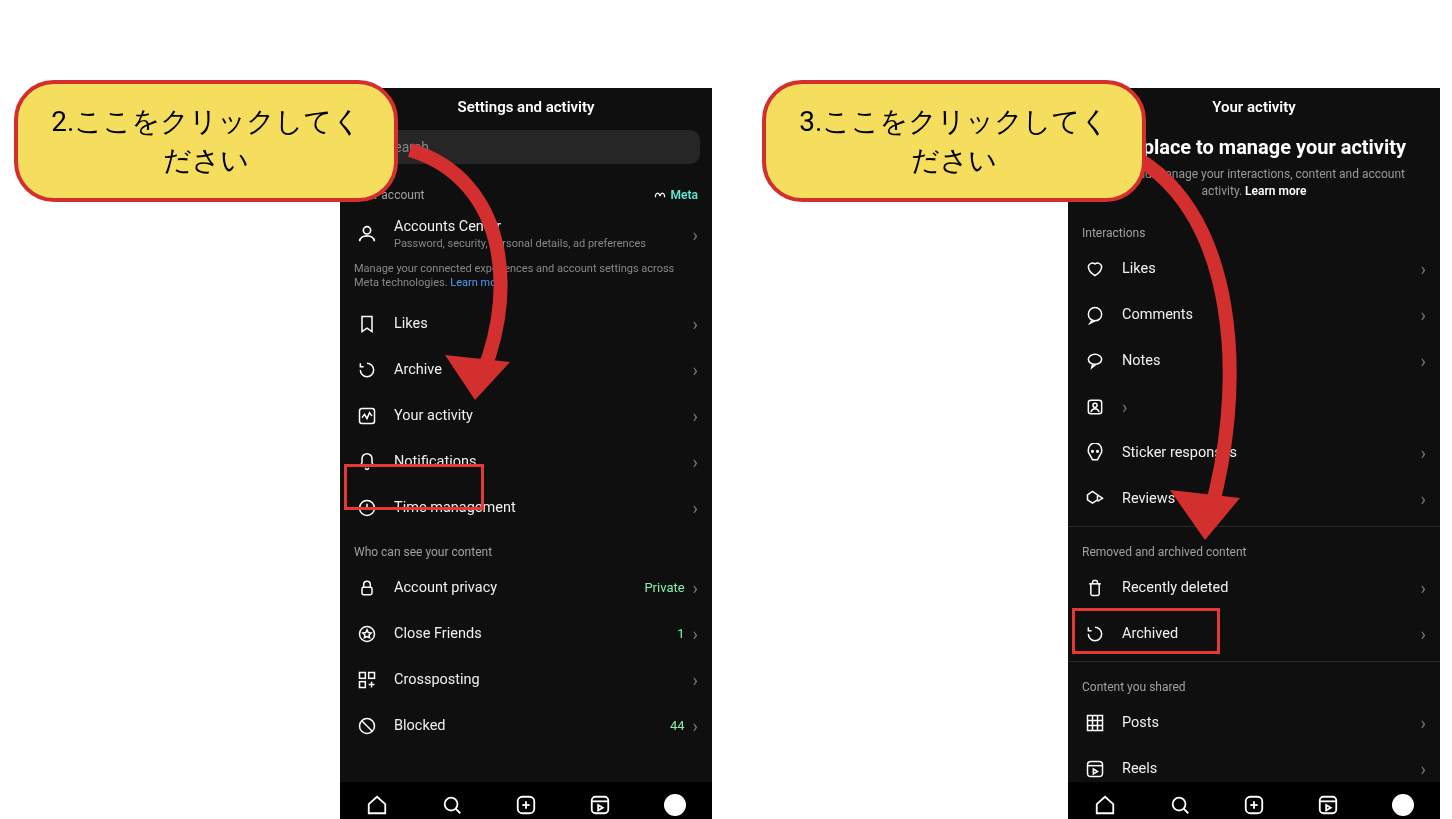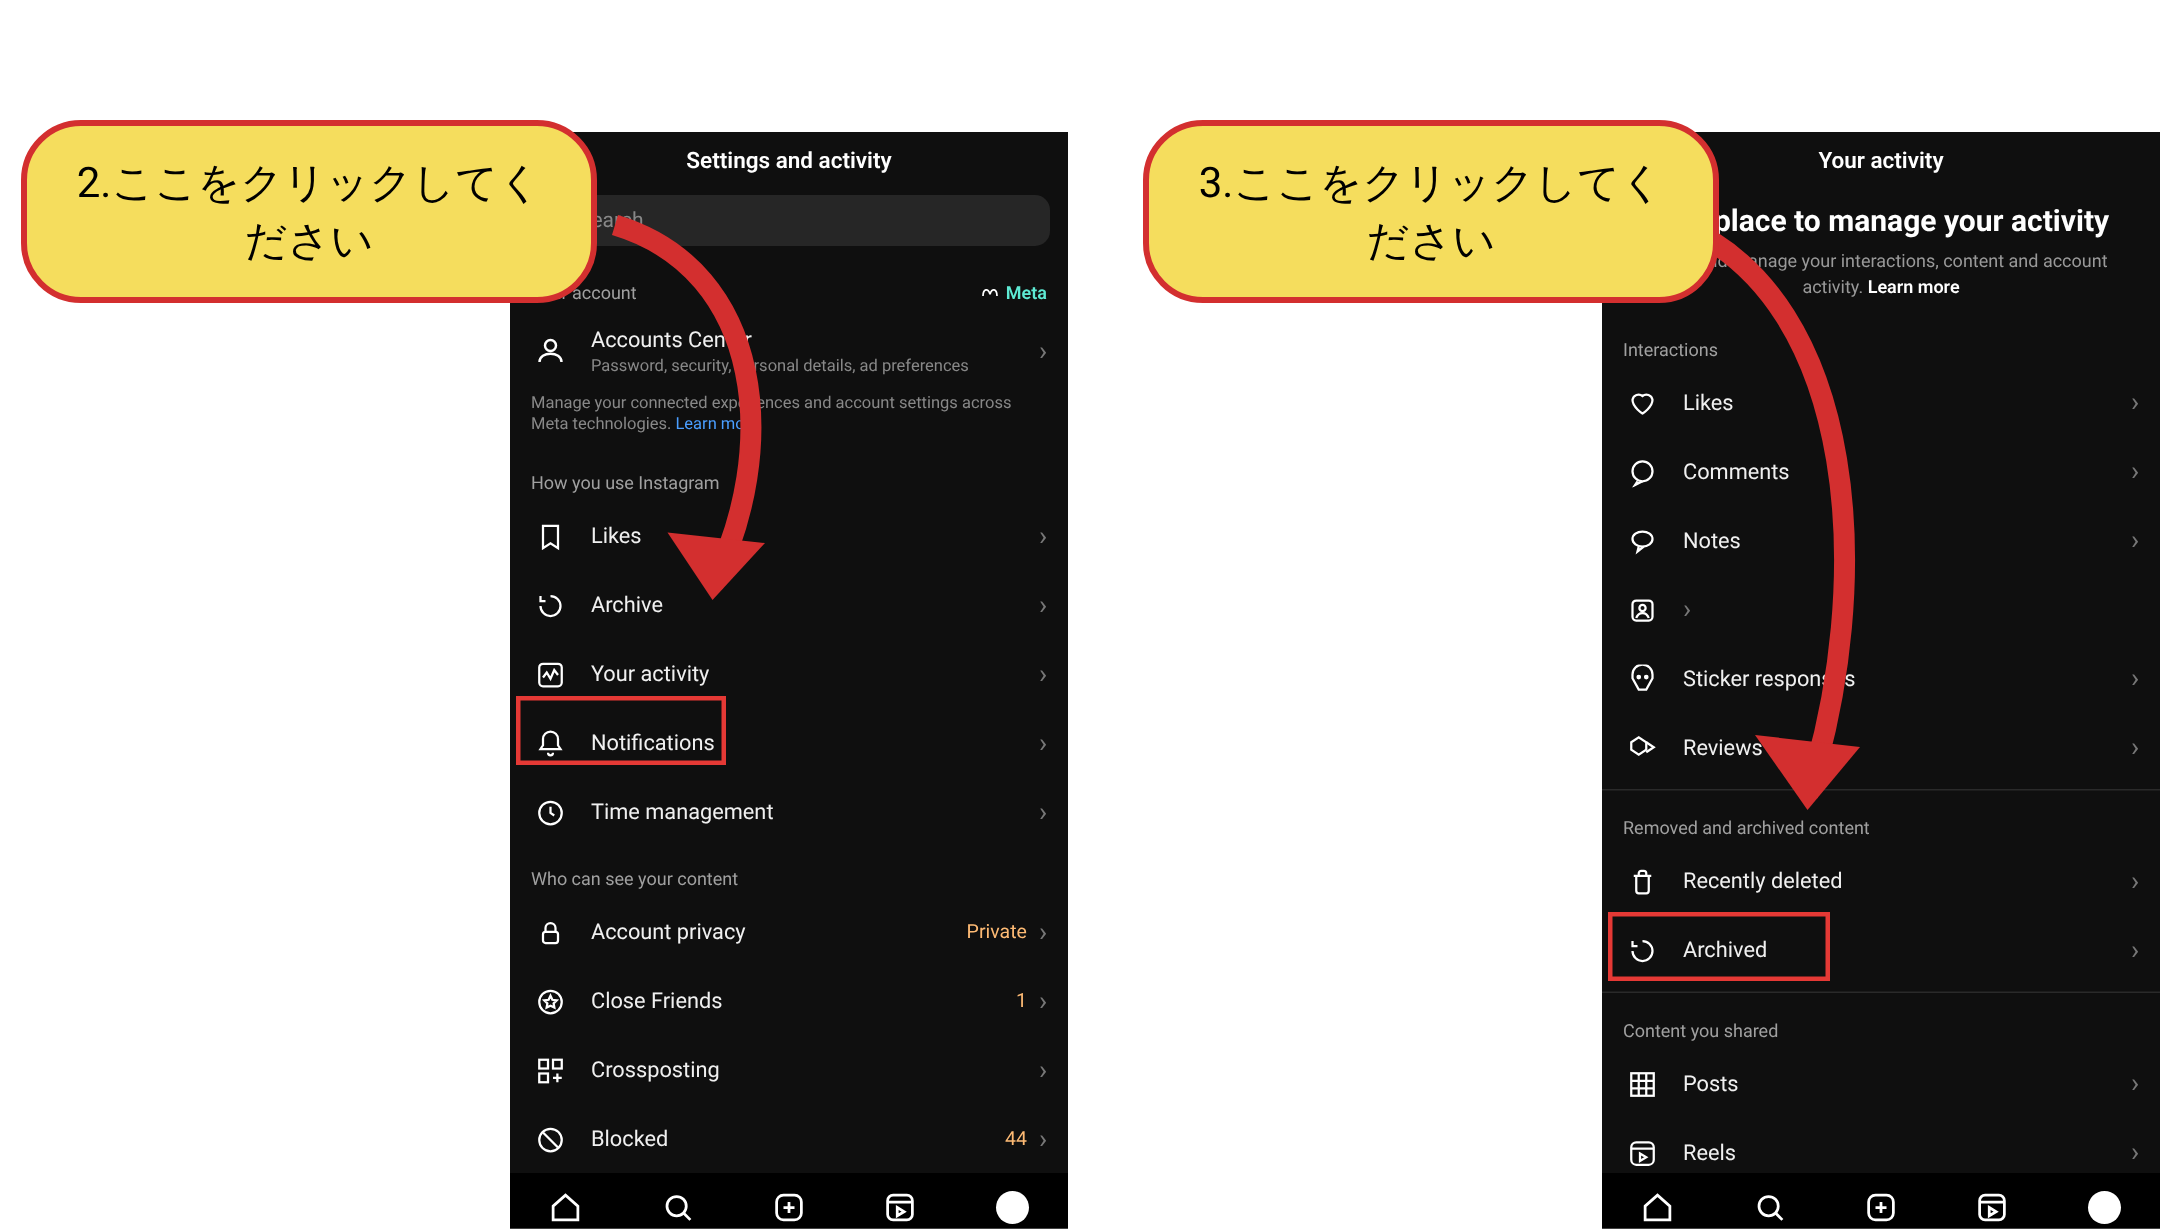--- a/index.html
+++ b/index.html
@@ -82,21 +82,21 @@
     flex: 1;
     font-size: 14.5px;
     color: #f0f0f0;
   }
   .row .sublabel {
     font-size: 11px;
     color: #888;
     margin-top: 2px;
   }
   .row .value {
-    color: #fdba74;
+    color: #86efac;
     font-size: 13px;
     margin-right: 8px;
   }
   .row .chev {
     color: #777;
     font-size: 18px;
   }
   .row-compound .txt { display:flex; flex-direction:column; flex:1; }
   .helper-text {
     color: #888;
@@ -242,23 +242,20 @@
       <div class="txt">
         <span class="label">Accounts Center</span>
         <span class="sublabel">Password, security, personal details, ad preferences</span>
       </div>
       <span class="chev">›</span>
     </div>
     <div class="helper-text">
       <span>Manage your connected experiences and account settings across Meta technologies.</span> <span class="lm">Learn more</span>
     </div>
 
-    <div class="section-header">
-        <span>How you use Instagram</span>
-      </div>
 
     <div class="row">
       <span class="icon">
           <svg width="20" height="20" viewBox="0 0 24 24">
             <path d="M6 3h12v18l-6-4-6 4z"></path>
           </svg>
         </span>
       <span class="label">Likes</span>
       <span class="chev">›</span>
     </div>

